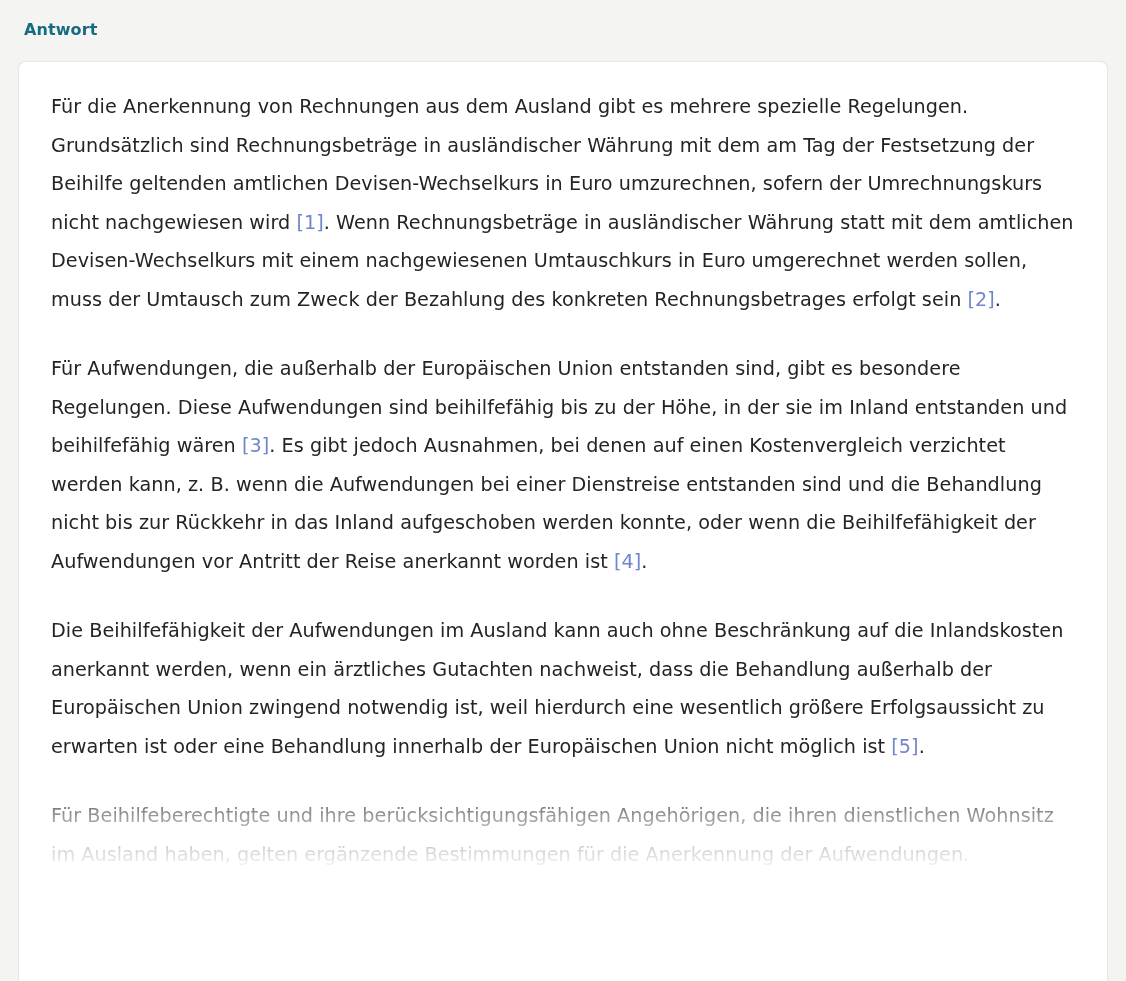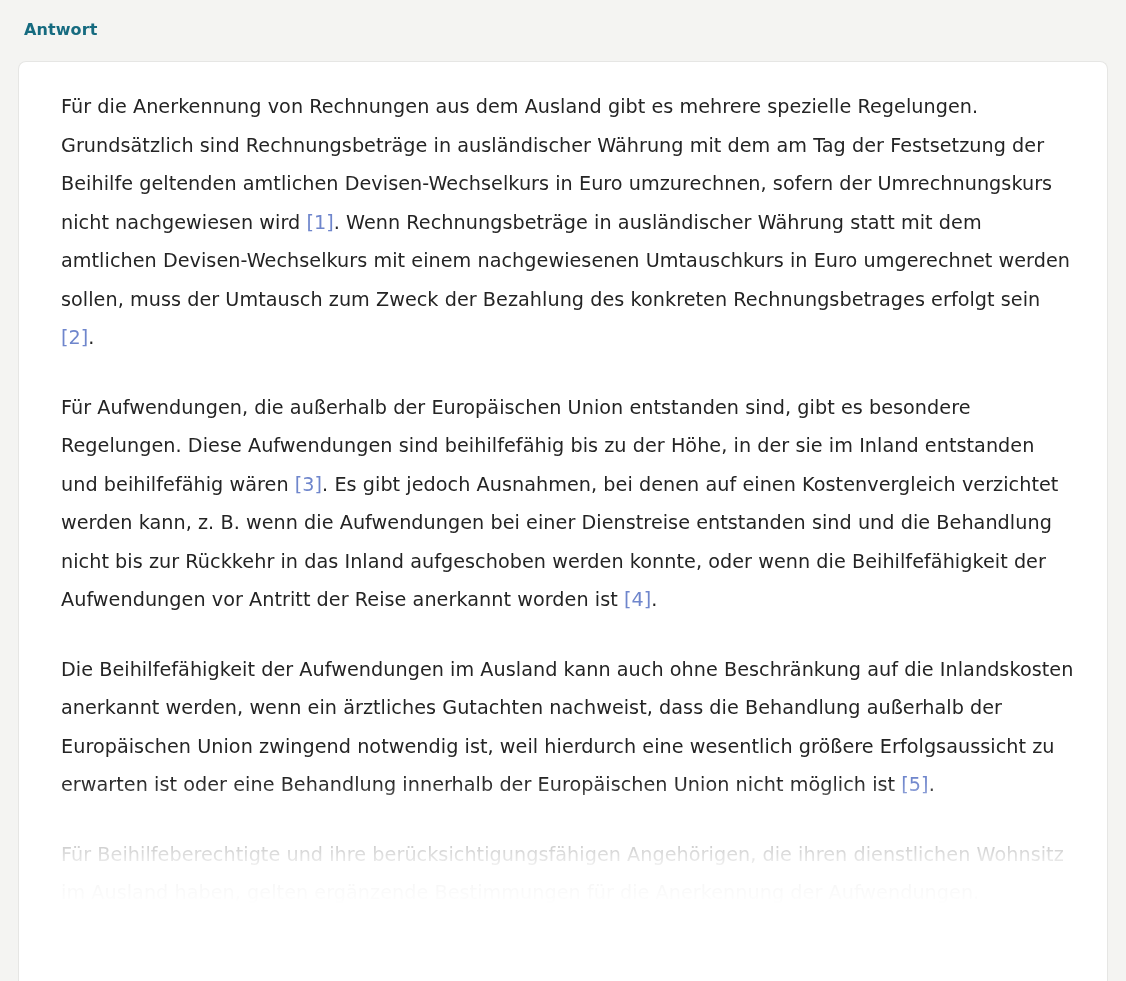--- a/index.html
+++ b/index.html
@@ -55,21 +55,21 @@
     position: absolute;
     left: 0;
     top: 0;
     right: 0;
     padding: 26px 30px 0 28px;
     box-sizing: border-box;
   }
 
   
   .para {
-    margin: 0 0 31px 14px;
+    margin: 0 0 31px 4px;
     font-size: 19.2px;
     line-height: 38.5px;
     color: #242424;
     font-weight: 400;
     letter-spacing: 0.05px;
     max-width: 1034px;
     text-align: left;
   }
   .para:last-child {
     margin-bottom: 0;

